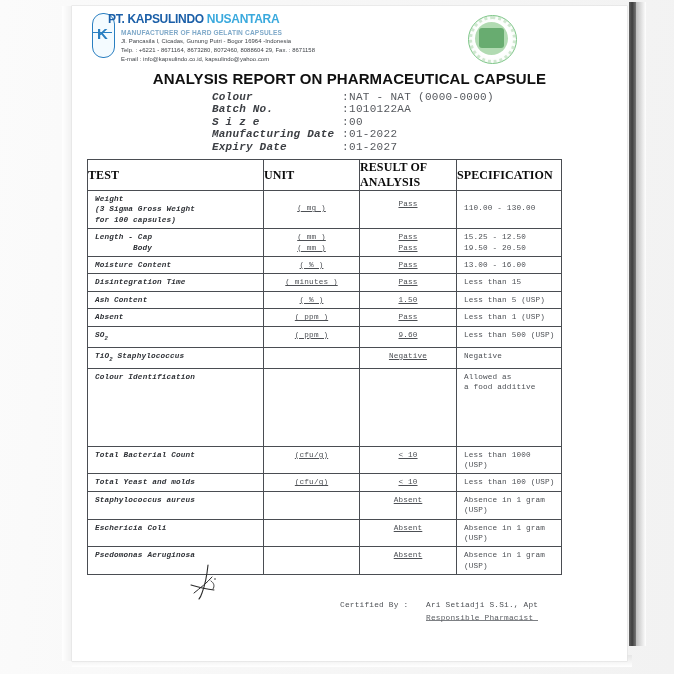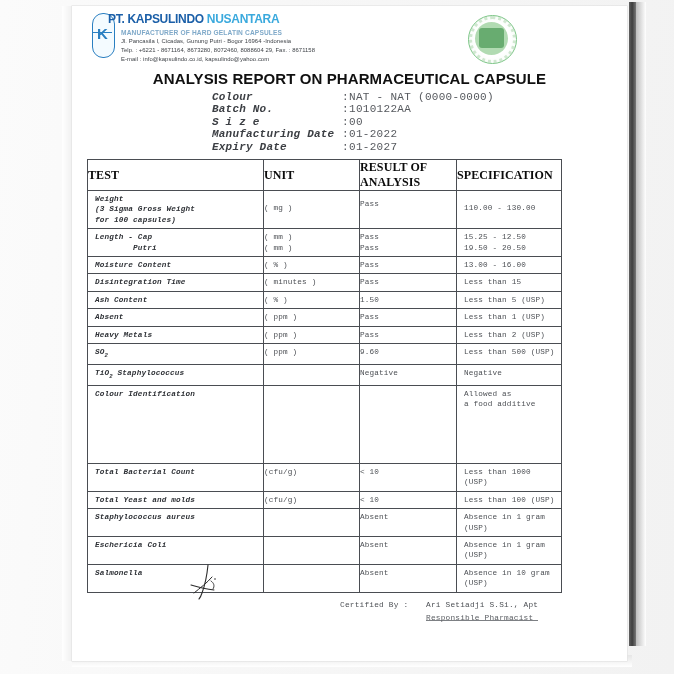--- a/index.html
+++ b/index.html
@@ -273,23 +273,24 @@
     letter-spacing: .15px;
   }
   td.test .cell {
     font-style: italic;
     font-weight: bold;
     color: #2f3237;
     padding-left: 7px;
   }
   td.unit .cell,
   td.result .cell {
-    text-align: left;
+    text-align: center;
     padding-left: 0;
     padding-right: 0;
+    text-decoration: underline;
   }
   td.spec .cell {
     padding-left: 7px;
   }
   .indent { padding-left: 38px; }
   .sub { font-size: 5.6px; vertical-align: sub; }
 
   
   #sign-block {
     position: absolute;
@@ -425,21 +426,21 @@
               </td>
             <td class="spec">
                 <div class="cell" style="padding-top:12px;">110.00 - 130.00</div>
               </td>
           </tr>
 
           <tr>
             <td class="test">
                 <div class="cell">
               <div>Length - Cap</div>
-              <div class="indent">Putri</div>
+              <div class="indent">Body</div>
             </div>
               </td>
             <td class="unit">
                 <div class="cell">
               <div>( mm )</div>
               <div>( mm )</div>
             </div>
               </td>
             <td class="result">
                 <div class="cell">
@@ -508,34 +509,20 @@
                 <div class="cell">( ppm )</div>
               </td>
             <td class="result">
                 <div class="cell">Pass</div>
               </td>
             <td class="spec">
                 <div class="cell">Less than 1 (USP)</div>
               </td>
           </tr>
 
-          <tr>
-            <td class="test">
-                <div class="cell">Heavy Metals</div>
-              </td>
-            <td class="unit">
-                <div class="cell">( ppm )</div>
-              </td>
-            <td class="result">
-                <div class="cell">Pass</div>
-              </td>
-            <td class="spec">
-                <div class="cell">Less than 2 (USP)</div>
-              </td>
-          </tr>
 
           <tr>
             <td class="test">
                 <div class="cell"><span>SO</span><span class="sub">2</span></div>
               </td>
             <td class="unit">
                 <div class="cell">( ppm )</div>
               </td>
             <td class="result">
                 <div class="cell">9.60</div>
@@ -631,35 +618,35 @@
                 <div class="cell"></div>
               </td>
             <td class="result">
                 <div class="cell">Absent</div>
               </td>
             <td class="spec">
                 <div class="cell">Absence in 1 gram (USP)</div>
               </td>
           </tr>
 
-
-          <tr>
-            <td class="test">
-                <div class="cell">Salmonella</div>
+          <tr>
+            <td class="test">
+                <div class="cell">Psedomonas Aeruginosa</div>
               </td>
             <td class="unit">
                 <div class="cell"></div>
               </td>
             <td class="result">
                 <div class="cell">Absent</div>
               </td>
             <td class="spec">
-                <div class="cell">Absence in 10 gram (USP)</div>
-              </td>
-          </tr>
+                <div class="cell">Absence in 1 gram (USP)</div>
+              </td>
+          </tr>
+
 
         </tbody>
       </table>
     </div>
 
     <svg id="signature-scribble" viewBox="0 0 60 40">
       <path d="M30 2 C29 12, 27 22, 24 30 C23 33, 22 35, 21 36" stroke="#2b2b2b" stroke-width="1.1" fill="none" stroke-linecap="round"></path>
       <path d="M13 22 C20 24, 28 26, 36 27" stroke="#2b2b2b" stroke-width="1.1" fill="none" stroke-linecap="round"></path>
       <path d="M16 30 C22 25, 29 20, 34 14" stroke="#2b2b2b" stroke-width="1.0" fill="none" stroke-linecap="round"></path>
       <path d="M33 18 C36 20, 37 23, 35 26" stroke="#2b2b2b" stroke-width="0.9" fill="none" stroke-linecap="round"></path>

